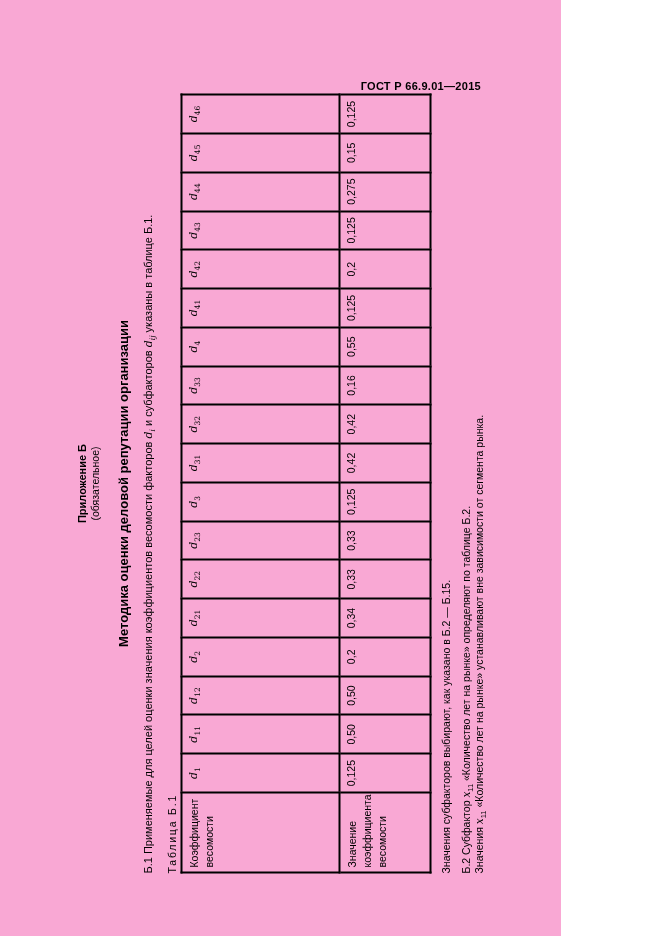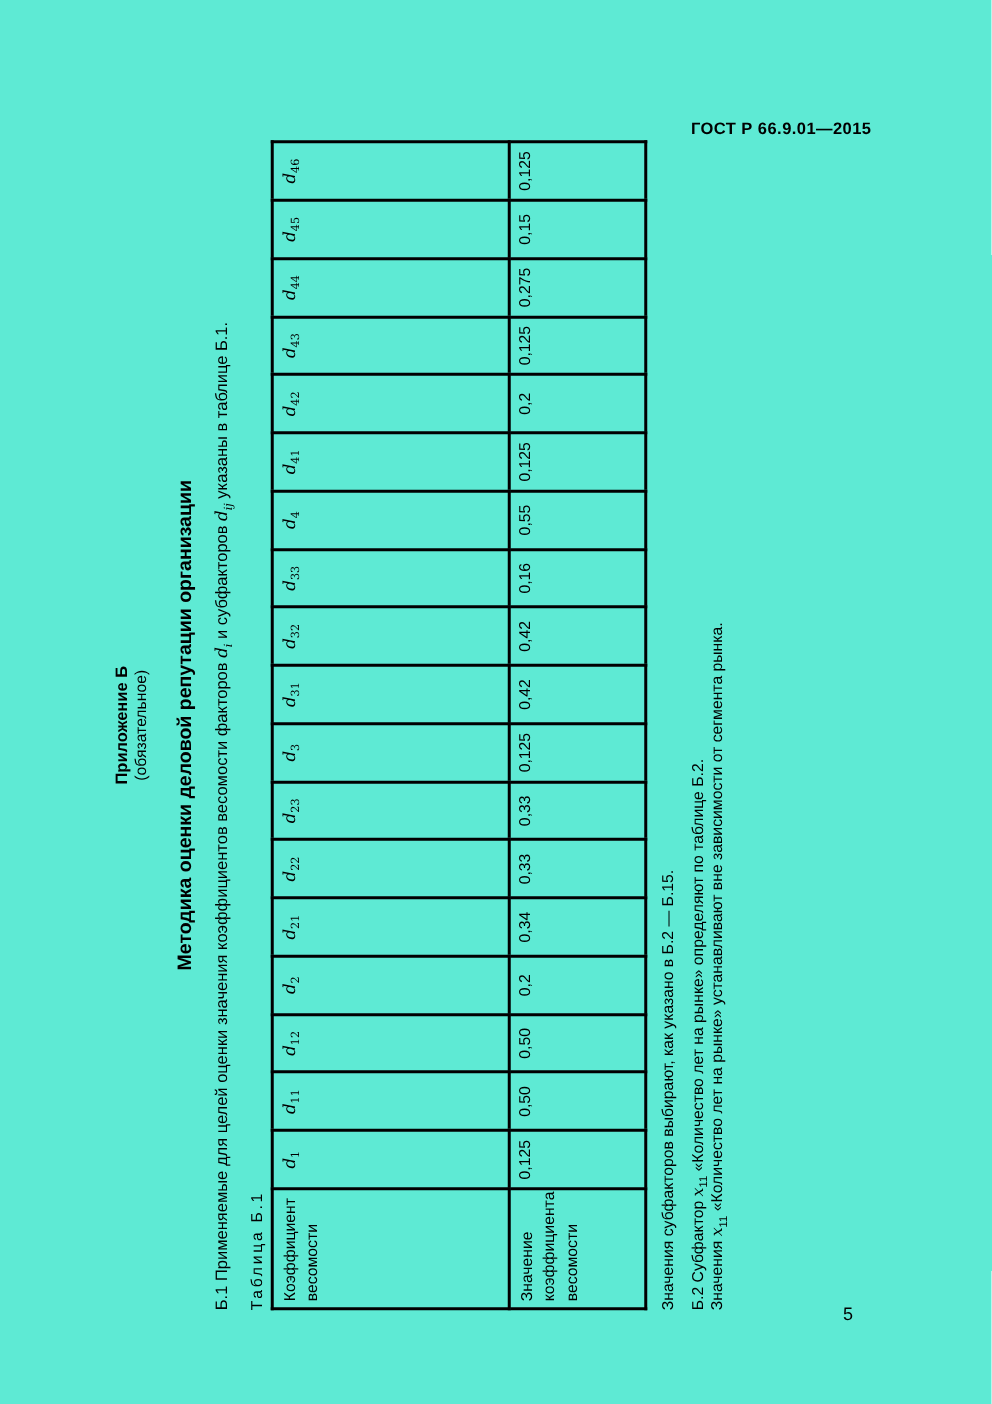--- a/index.html
+++ b/index.html
@@ -1,18 +1,18 @@
 <!DOCTYPE html>
 <html lang="ru"><head>
 <meta charset="utf-8">
 <style>
   * { margin:0; padding:0; box-sizing:border-box; }
   html,body { background:#ffffff; }
   .page {
-    position:relative; width:661px; height:936px; background:#5eead4;
+    position:relative; width:561px; height:936px; background:#f9a8d4;
     overflow:hidden; color:#000;
     font-family:"Liberation Sans", sans-serif;
   }
   .doc-number {
     position:absolute; top:80px; right:80px;
     font-weight:bold; font-size:11px; letter-spacing:0.3px;
   }
   
   .landscape {
     position:absolute; width:936px; height:661px;

